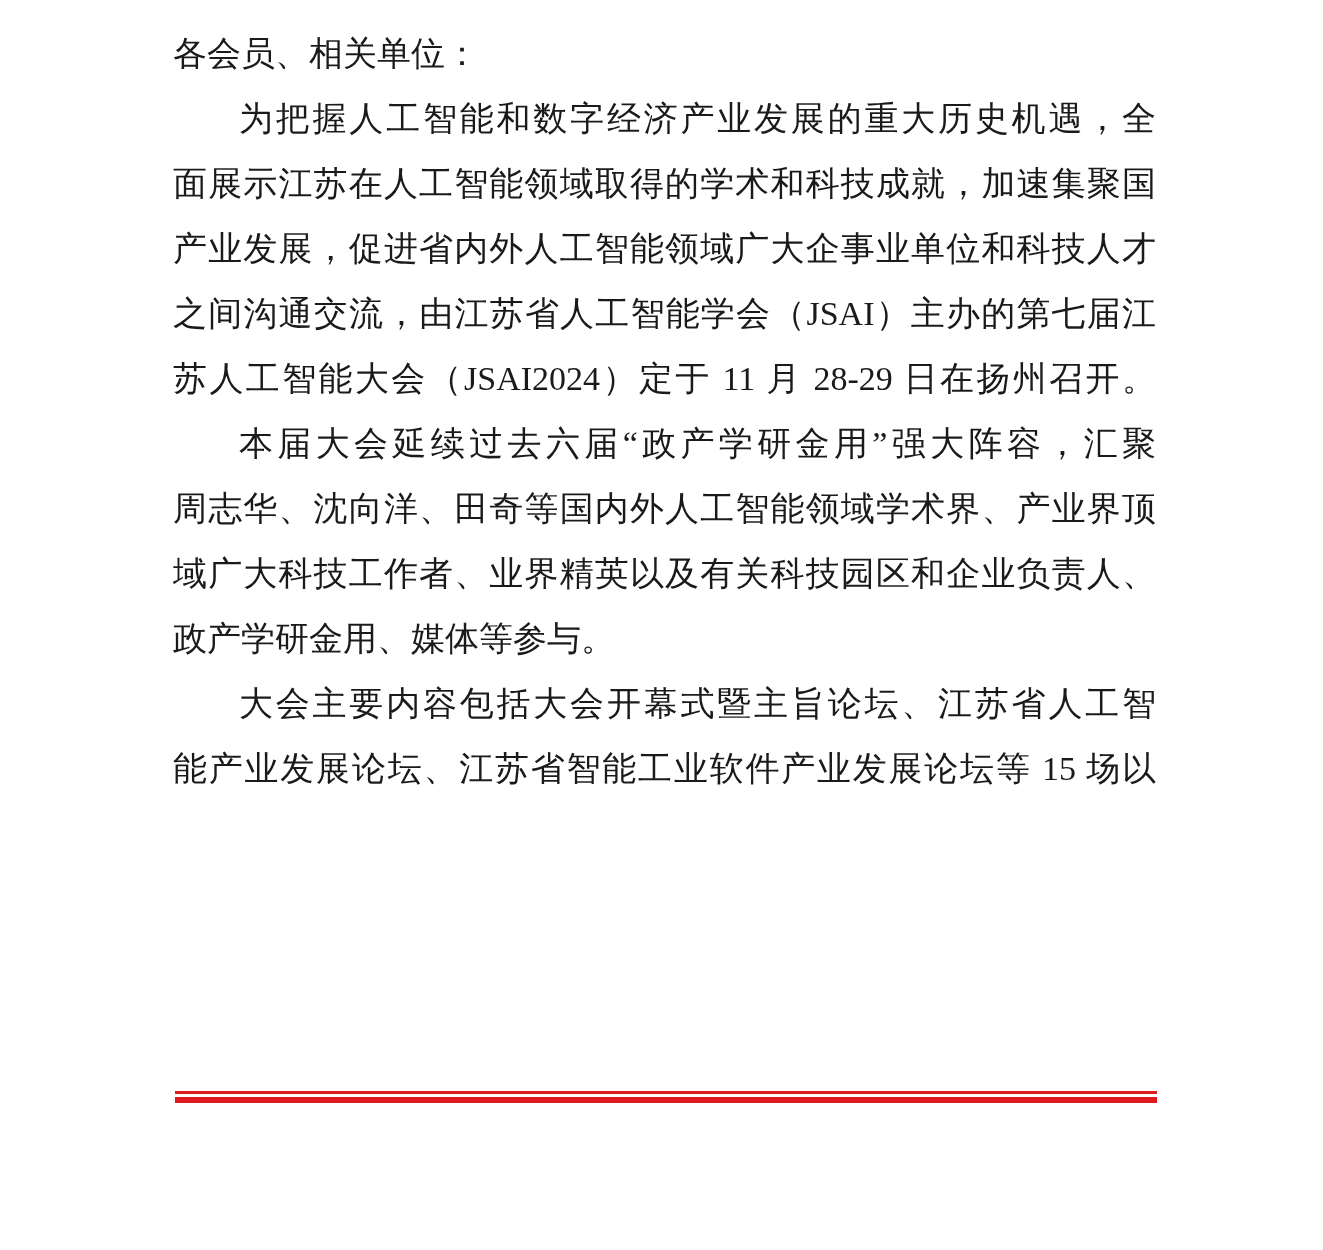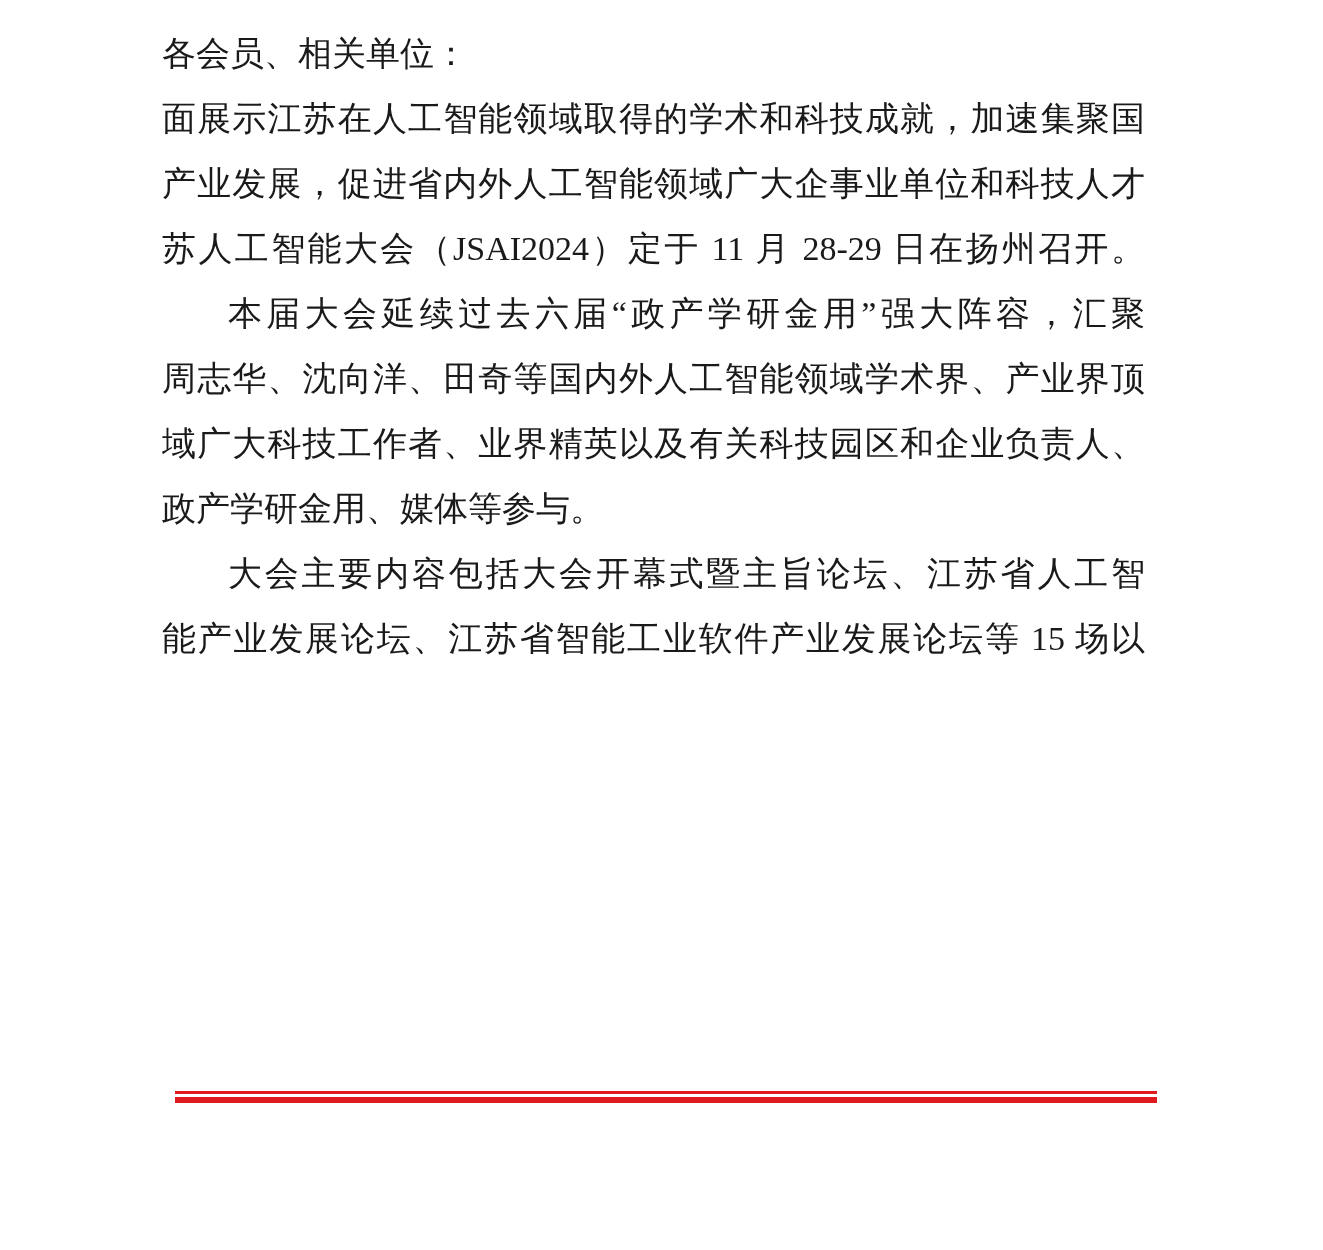--- a/index.html
+++ b/index.html
@@ -10,21 +10,21 @@
   .page {
     position: relative;
     width: 1323px;
     height: 1250px;
     background: var(--page-bg, #ffffff);
     overflow: hidden;
     font-family: "Liberation Serif", "DejaVu Serif", serif;
   }
   .content {
     position: absolute;
-    left: 162px;
+    left: 173px;
     top: 30px;
     width: 983px;
     color: var(--text-color, #1a1a1a);
   }
   .line {
     height: 65px;
     line-height: 48px;
     font-size: 34px;
     white-space: nowrap;
     overflow: visible;
@@ -57,22 +57,24 @@
   }
 </style>
 </head>
 <body>
 
 <div class="page">
   <div class="content">
 
     <div class="line">各会员、相关单位：</div>
 
+    <div class="line justify indent">为把握人工智能和数字经济产业发展的重大历史机遇，全</div>
     <div class="line justify">面展示江苏在人工智能领域取得的学术和科技成就，加速集聚国</div>
     <div class="line justify">产业发展，促进省内外人工智能领域广大企事业单位和科技人才</div>
+    <div class="line justify">之间沟通交流，由江苏省人工智能学会（JSAI）主办的第七届江</div>
     <div class="line justify">苏人工智能大会（JSAI2024）定于 11 月 28-29 日在扬州召开。</div>
 
     <div class="line justify indent">本届大会延续过去六届“政产学研金用”强大阵容，汇聚</div>
     <div class="line justify">周志华、沈向洋、田奇等国内外人工智能领域学术界、产业界顶</div>
     <div class="line justify">域广大科技工作者、业界精英以及有关科技园区和企业负责人、</div>
     <div class="line">政产学研金用、媒体等参与。</div>
 
     <div class="line justify indent">大会主要内容包括大会开幕式暨主旨论坛、江苏省人工智</div>
     <div class="line justify">能产业发展论坛、江苏省智能工业软件产业发展论坛等 15 场以</div>
 

